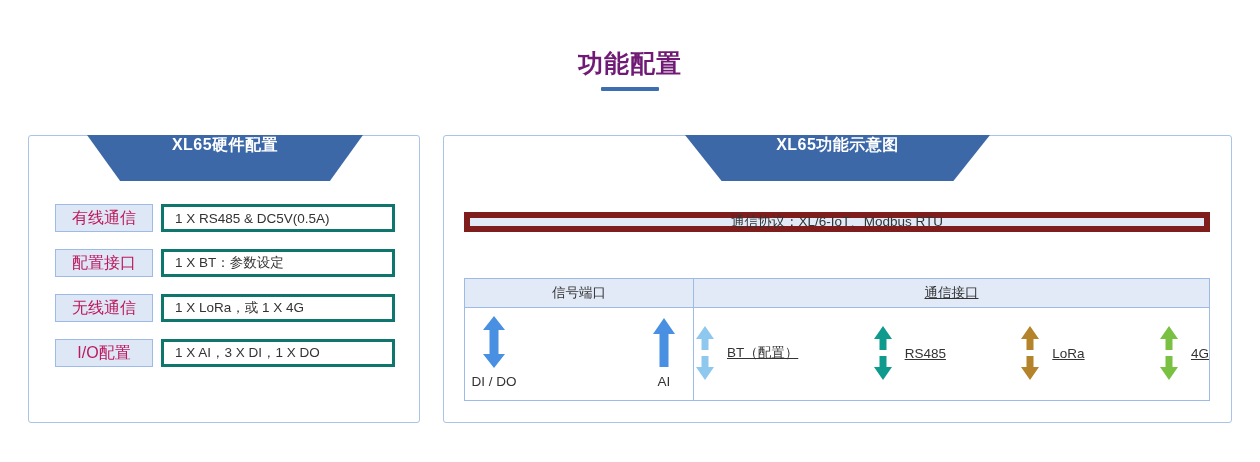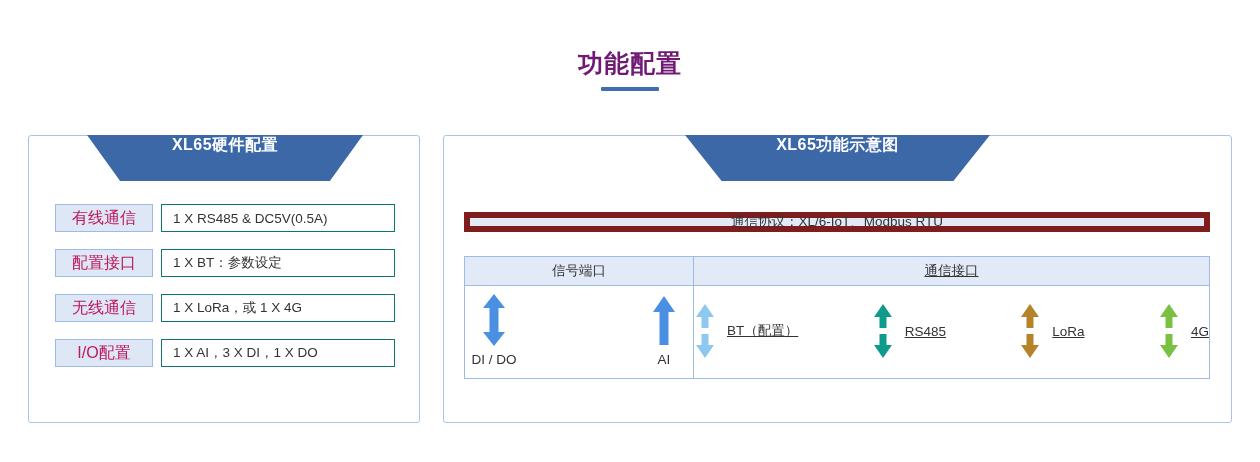--- a/index.html
+++ b/index.html
@@ -90,21 +90,21 @@
     font-size: 16px;
     color: #be185d;
     display: flex;
     align-items: center;
     justify-content: center;
   }
   .hw-value {
     flex: 1;
     margin-left: 8px;
     background: #ffffff;
-    border: 1px solid #0f766e;
+    border: 3px solid #0f766e;
     box-sizing: border-box;
     font-size: 13.5px;
     color: #333333;
     display: flex;
     align-items: center;
     padding-left: 11px;
   }
 
   
   .protocol-bar {
@@ -119,21 +119,21 @@
     font-size: 13.5px;
     color: #333333;
     display: flex;
     align-items: center;
     justify-content: center;
   }
 
   .io-table {
     position: absolute;
     left: 20px;
-    top: 120px;
+    top: 142px;
     width: 746px;
     height: 123px;
     border: 1px solid #9dbbe4;
     box-sizing: border-box;
     display: flex;
     flex-direction: column;
   }
   .io-head {
     display: flex;
     height: 28px;

